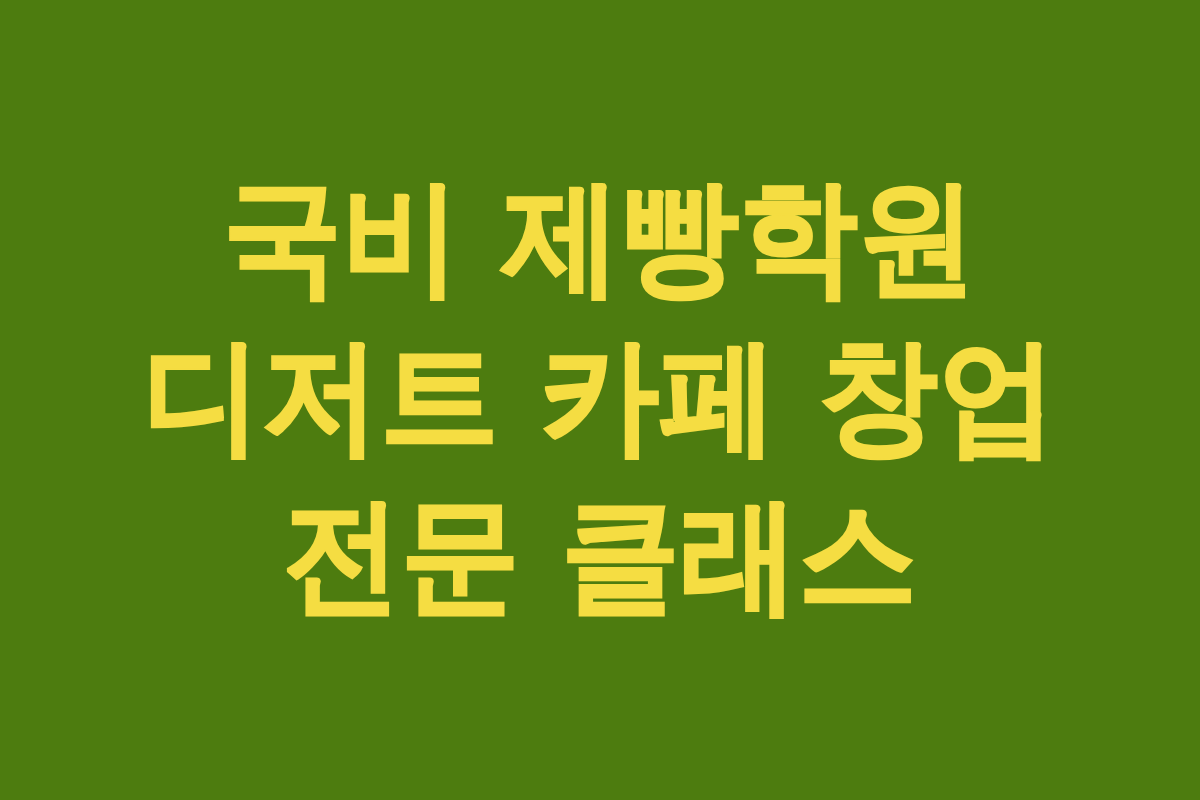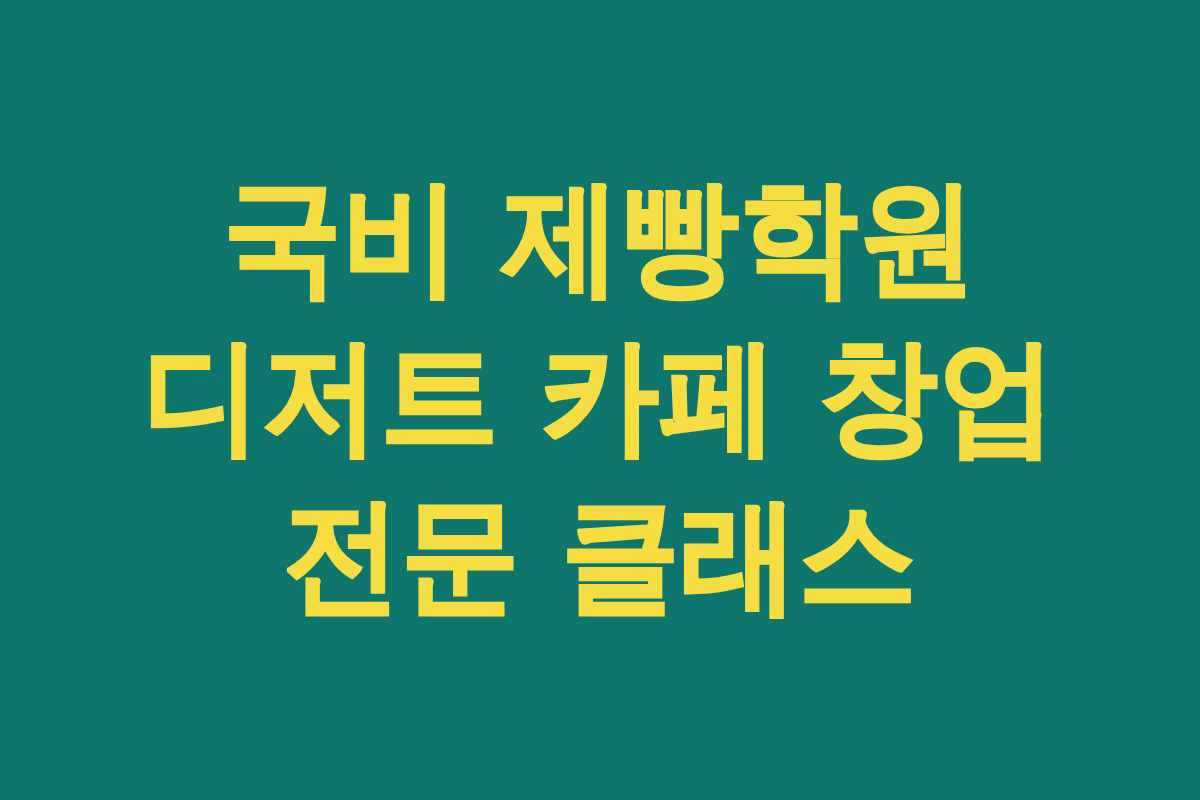--- a/index.html
+++ b/index.html
@@ -49,21 +49,21 @@
     paint-order: stroke fill;
     -webkit-text-stroke: 2.5px #F5DD42;
     text-rendering: geometricPrecision;
     transform: scaleY(1.06);
     transform-origin: center center;
   }
 </style>
 </head>
 <body>
 
-<div id="banner" style="background: #0f766e;">
+<div id="banner" style="background: #4d7c0f;">
 
   <div id="headline-block" style="text-align: center;">
 
     <h1 id="headline" style="color: rgb(245, 221, 66); -webkit-text-stroke: 2.5px rgb(245, 221, 66);">국비 제빵학원 디저트 카페 창업 전문 클래스</h1>
 
   </div>
 
 </div>
 
 </body></html>

